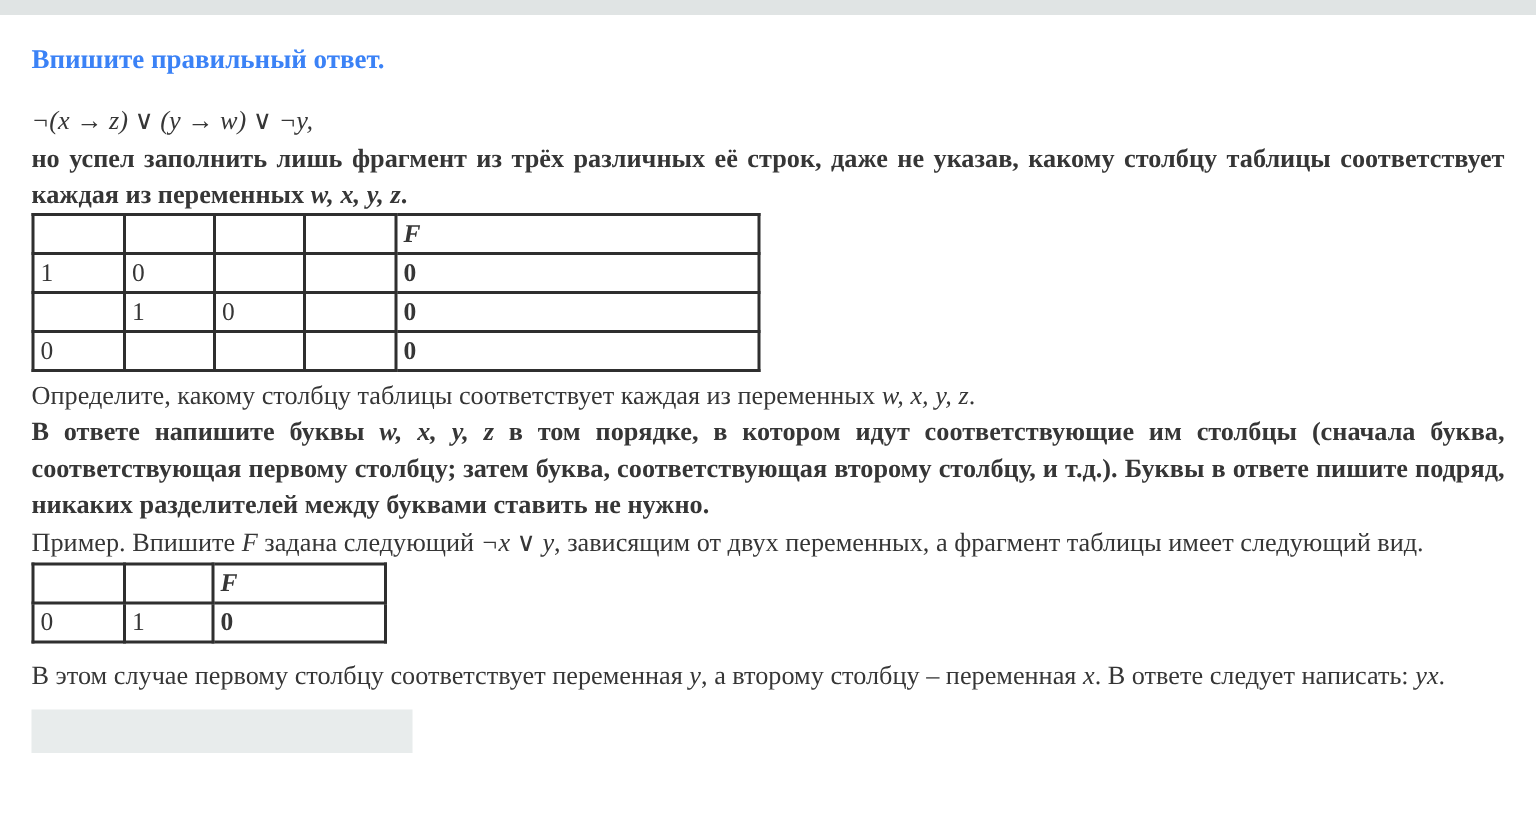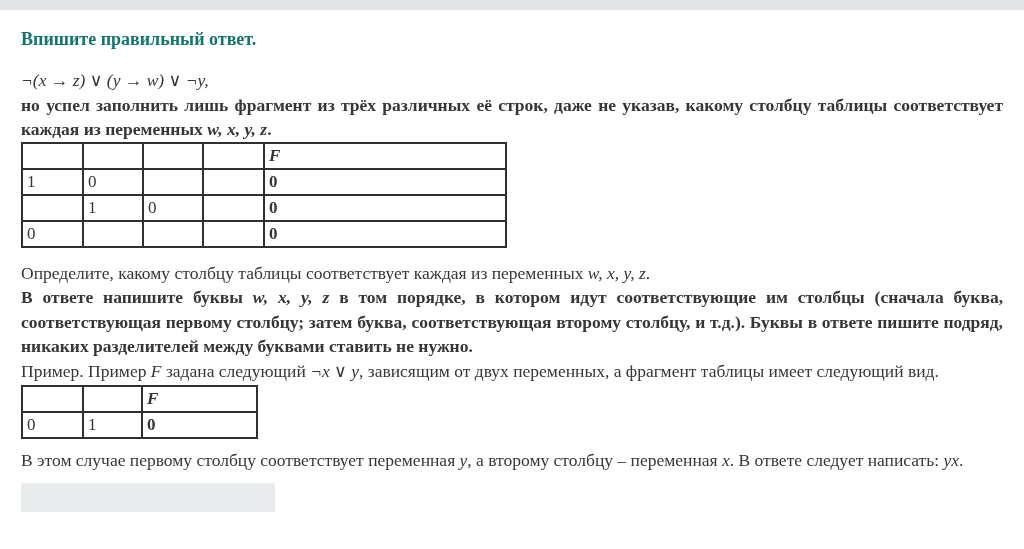--- a/index.html
+++ b/index.html
@@ -20,21 +20,21 @@
   .content {
     padding: 17px 21px 0 21px;
     font-size: 17.5px;
     line-height: 24.5px;
   }
   h1.heading {
     font-size: 18px;
     line-height: 25px;
     margin: 0 0 16px 0;
     font-weight: bold;
-    color: #0f766e;
+    color: #3b82f6;
   }
   p { margin: 0; }
   p.justified { text-align: justify; font-weight: bold; }
   .var, .ital { font-style: italic; }
   .example-label { }
 
   table {
     border-collapse: collapse;
     table-layout: fixed;
     margin: 0;
@@ -47,21 +47,21 @@
     line-height: 20px;
     vertical-align: middle;
     overflow: hidden;
     white-space: nowrap;
   }
   .main-table { width: 486px; }
   .example-table { width: 237px; margin-top: 2px; }
   td.f-head { font-weight: bold; font-style: italic; }
   td.f-cell { font-weight: bold; }
 
-  .q-text { margin-top: 13px; }
+  .q-text { margin-top: 3px; }
   .conclusion { margin-top: 9px; }
 
   .answer-input {
     display: block;
     margin-top: 10px;
     width: 254px;
     height: 29px;
     background: #e8ecec;
     border: none;
     outline: none;
@@ -123,21 +123,21 @@
         <td></td>
         <td class="f-cell">0</td>
       </tr>
     </tbody>
   </table>
 
   <p class="q-text"><span>Определите, какому столбцу таблицы соответствует каждая из переменных </span><span class="var">w, x, y, z</span><span>.</span></p>
 
   <p class="justified"><span>В ответе напишите буквы </span><span class="var">w, x, y, z</span><span> в том порядке, в котором идут соответствующие им столбцы (сначала буква, соответствующая первому столбцу; затем буква, соответствующая второму столбцу, и т.д.). Буквы в ответе пишите подряд, никаких разделителей между буквами ставить не нужно.</span></p>
 
-  <p><span class="example-label">Пример.</span><span> Пример </span><span class="var">F</span><span> задана следующий </span><span class="ital">¬x ∨ y</span><span>, зависящим от двух переменных, а фрагмент таблицы имеет следующий вид.</span></p>
+  <p><span class="example-label">Пример.</span><span> Впишите </span><span class="var">F</span><span> задана следующий </span><span class="ital">¬x ∨ y</span><span>, зависящим от двух переменных, а фрагмент таблицы имеет следующий вид.</span></p>
 
   <table class="example-table">
     <colgroup>
       <col style="width:61px">
         <col style="width:59px">
         <col style="width:115px">
     </colgroup>
     <tbody>
       <tr>
         <td></td>

